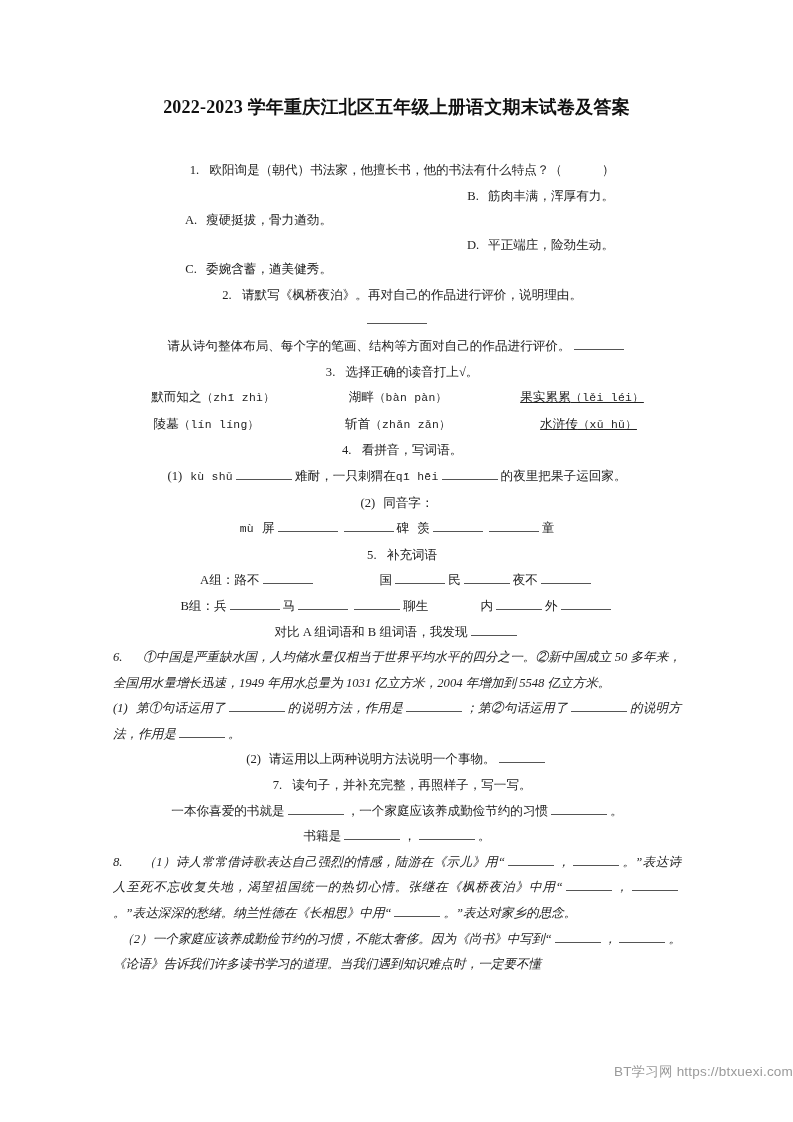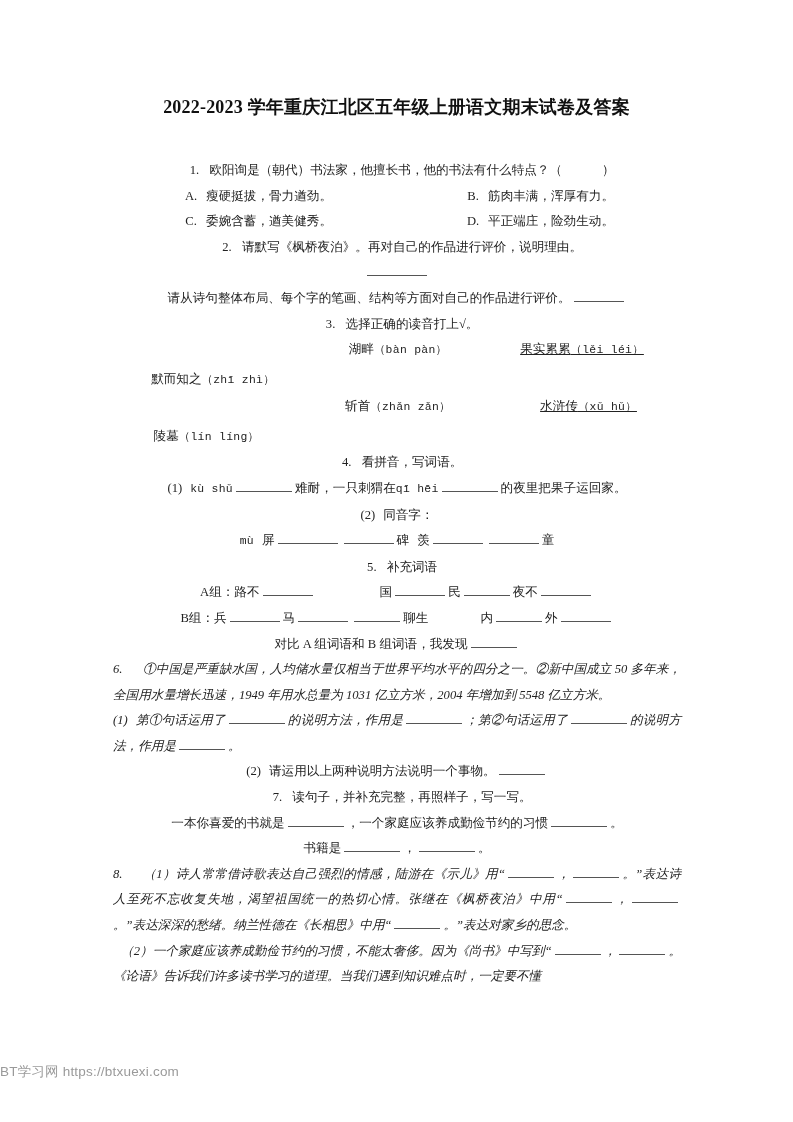--- a/index.html
+++ b/index.html
@@ -52,29 +52,29 @@
     text-justify: inter-character;
     font-style: italic;
   }
   .qnum {
     display: inline-block;
     width: 30px;
   }
   .opt-row {
     display: flex;
   }
-  .opt-a { width: 282px; }
+  .opt-a { width: 282px; margin-top: 24px; }
   .opt-b { width: 282px; }
   .pin {
     font-family: "Liberation Mono", "DejaVu Sans Mono", monospace;
     font-size: 11.4px;
     letter-spacing: 0.3px;
   }
   .cols3 { display: flex; }
-  .c1 { width: 200px; margin-top: 30px; }
+  .c1 { width: 200px; }
   .c2 { width: 170px; }
   .c3 { width: 198px; text-decoration: underline; }
   .c2b { width: 210px; }
   .blank {
     display: inline-block;
     border-bottom: 1px solid #555;
     height: 0.92em;
     vertical-align: baseline;
     margin: 0 3px;
   }
@@ -84,21 +84,21 @@
   .b60 { width: 60px; }
   .sp8 { display: inline-block; width: 8px; }
   .sp40 { display: inline-block; width: 40px; }
   .sp52 { display: inline-block; width: 52px; }
   .sp64 { display: inline-block; width: 64px; }
   .footer {
     position: absolute;
     left: 0;
     right: 0;
     top: 1063px;
-    text-align: left;
+    text-align: right;
     font-size: 13.5px;
     color: #9a9a9a;
     font-family: "Liberation Sans", "DejaVu Sans", sans-serif;
     letter-spacing: 0.2px;
   }
   .q6-body { text-indent: 0; }
 </style>
 </head>
 <body>
 

